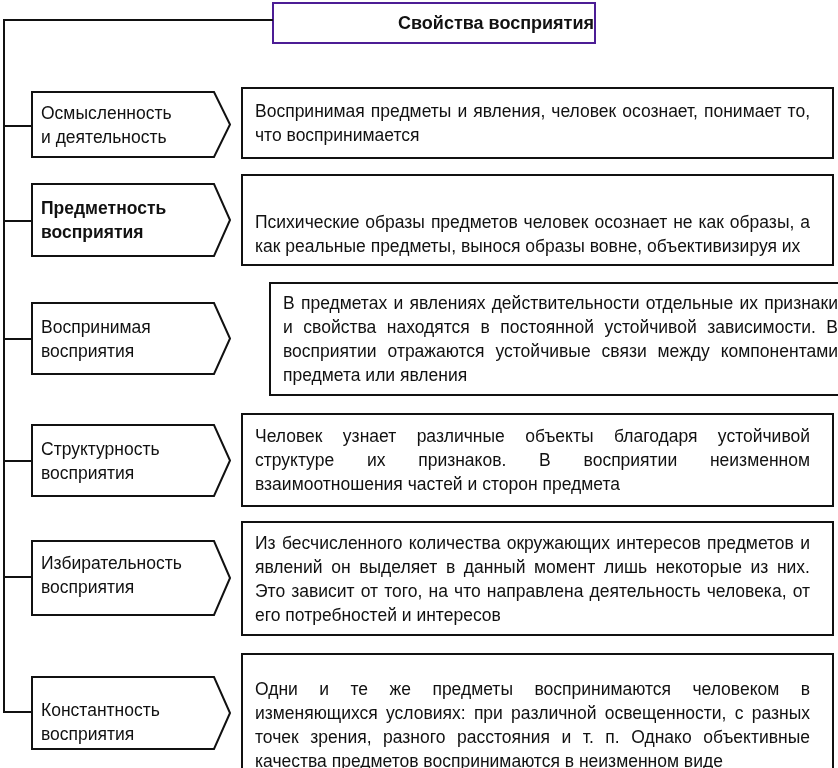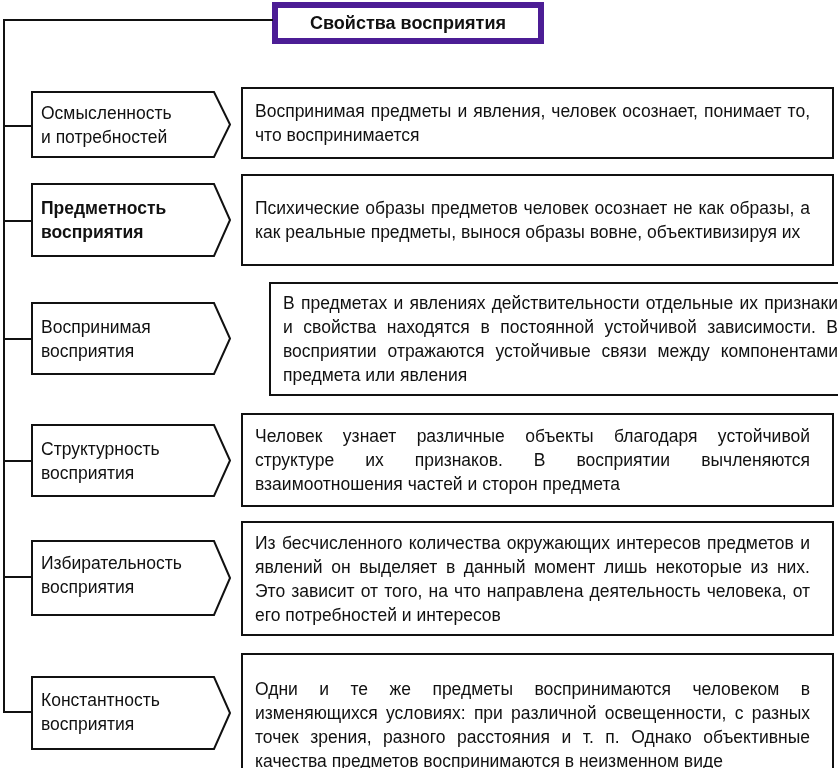--- a/index.html
+++ b/index.html
@@ -1,20 +1,20 @@
 <!DOCTYPE html>
 <html><head>
 <meta charset="utf-8">
 <style>
   html, body { margin:0; padding:0; background:#ffffff; }
   body { width:838px; height:768px; position:relative; overflow:hidden;
          font-family:"Liberation Sans", "DejaVu Sans", sans-serif; color:#111; }
-  .title-box { position:absolute; left:272px; top:2px; width:272px; height:42px;
-               border:6px solid #4c1d95; box-sizing:border-box; display:flex;
-               align-items:center; justify-content:center; font-weight:bold; font-size:18px; }
+  .title-box { position:absolute; left:272px; top:2px; width:324px; height:42px;
+               border:2px solid #4c1d95; box-sizing:border-box; display:flex;
+               align-items:center; justify-content:flex-end; font-weight:bold; font-size:18px; }
   .hline { position:absolute; height:2px; background:#111; }
   .vline { position:absolute; width:2px; background:#111; }
   .tag { position:absolute; left:31px; width:200px; }
   .tag svg { position:absolute; left:0; top:0; }
   .tag-text { position:absolute; left:10px; top:0; height:100%; display:flex; flex-direction:column;
               justify-content:center; font-size:17.5px; line-height:24px; white-space:pre-line; }
   .desc { position:absolute; left:241px; width:593px; border:2px solid #111; box-sizing:border-box;
           padding:6px 22px 6px 12px; font-size:17.5px; line-height:24px; display:flex; align-items:center; }
   .desc span { display:block; text-align:justify; }
 </style>
@@ -27,35 +27,35 @@
 
 <div class="hline" style="left:3px; top:19px; width:270px;"></div>
 <div class="vline" style="left:3px; top:19px; height:694px;"></div>
 
 <div class="hline" style="left:3px; top:125px; width:29px;"></div>
 <div class="tag" style="top:91px; height:67px;">
   <svg width="200" height="67">
       <polygon points="1,1 183,1 199,33.5 183,66 1,66" fill="#fff" stroke="#111" stroke-width="2"></polygon>
     </svg>
   <div class="tag-text">Осмысленность
-и потребностей</div>
+и деятельность</div>
 </div>
 <div class="desc" style="top:87px; height:72px;">
   <span>Воспринимая предметы и явления, человек осознает, понимает то, что воспринимается</span>
 </div>
 
 <div class="hline" style="left:3px; top:220px; width:29px;"></div>
 <div class="tag" style="top:183px; height:74px;font-weight:bold;">
   <svg width="200" height="74">
       <polygon points="1,1 183,1 199,37 183,73 1,73" fill="#fff" stroke="#111" stroke-width="2"></polygon>
     </svg>
   <div class="tag-text">Предметность
 восприятия</div>
 </div>
-<div class="desc" style="top:174px; height:92px;">
+<div class="desc" style="top:174px; height:92px;align-items:flex-end;">
   <span>Психические образы предметов человек осознает не как образы, а как реальные предметы, вынося образы вовне, объективизируя их</span>
 </div>
 
 <div class="hline" style="left:3px; top:338px; width:29px;"></div>
 <div class="tag" style="top:302px; height:73px;">
   <svg width="200" height="73">
       <polygon points="1,1 183,1 199,36.5 183,72 1,72" fill="#fff" stroke="#111" stroke-width="2"></polygon>
     </svg>
   <div class="tag-text">Воспринимая
 восприятия</div>
@@ -66,37 +66,37 @@
 
 <div class="hline" style="left:3px; top:460px; width:29px;"></div>
 <div class="tag" style="top:424px; height:73px;">
   <svg width="200" height="73">
       <polygon points="1,1 183,1 199,36.5 183,72 1,72" fill="#fff" stroke="#111" stroke-width="2"></polygon>
     </svg>
   <div class="tag-text">Структурность
 восприятия</div>
 </div>
 <div class="desc" style="top:413px; height:94px;">
-  <span>Человек узнает различные объекты благодаря устойчивой структуре их признаков. В восприятии вычленяются взаимоотношения частей и сторон предмета</span>
+  <span>Человек узнает различные объекты благодаря устойчивой структуре их признаков. В восприятии неизменном взаимоотношения частей и сторон предмета</span>
 </div>
 
 <div class="hline" style="left:3px; top:576px; width:29px;"></div>
 <div class="tag" style="top:540px; height:69px;padding-left:24px;">
   <svg width="200" height="76">
       <polygon points="1,1 183,1 199,38 183,75 1,75" fill="#fff" stroke="#111" stroke-width="2"></polygon>
     </svg>
   <div class="tag-text">Избирательность
 восприятия</div>
 </div>
 <div class="desc" style="top:521px; height:115px;">
   <span>Из бесчисленного количества окружающих интересов предметов и явлений он выделяет в данный момент лишь некоторые из них. Это зависит от того, на что направлена деятельность человека, от его потребностей и интересов</span>
 </div>
 
 <div class="hline" style="left:3px; top:711px; width:29px;"></div>
-<div class="tag" style="top:676px; height:72px;">
+<div class="tag" style="top:676px; height:91px;">
   <svg width="200" height="74">
       <polygon points="1,1 183,1 199,37 183,73 1,73" fill="#fff" stroke="#111" stroke-width="2"></polygon>
     </svg>
   <div class="tag-text">Константность
 восприятия</div>
 </div>
 <div class="desc" style="top:653px; height:144px;">
   <span>Одни и те же предметы воспринимаются человеком в изменяющихся условиях: при различной освещенности, с разных точек зрения, разного расстояния и т. п. Однако объективные качества предметов воспринимаются в неизменном виде</span>
 </div>
 

